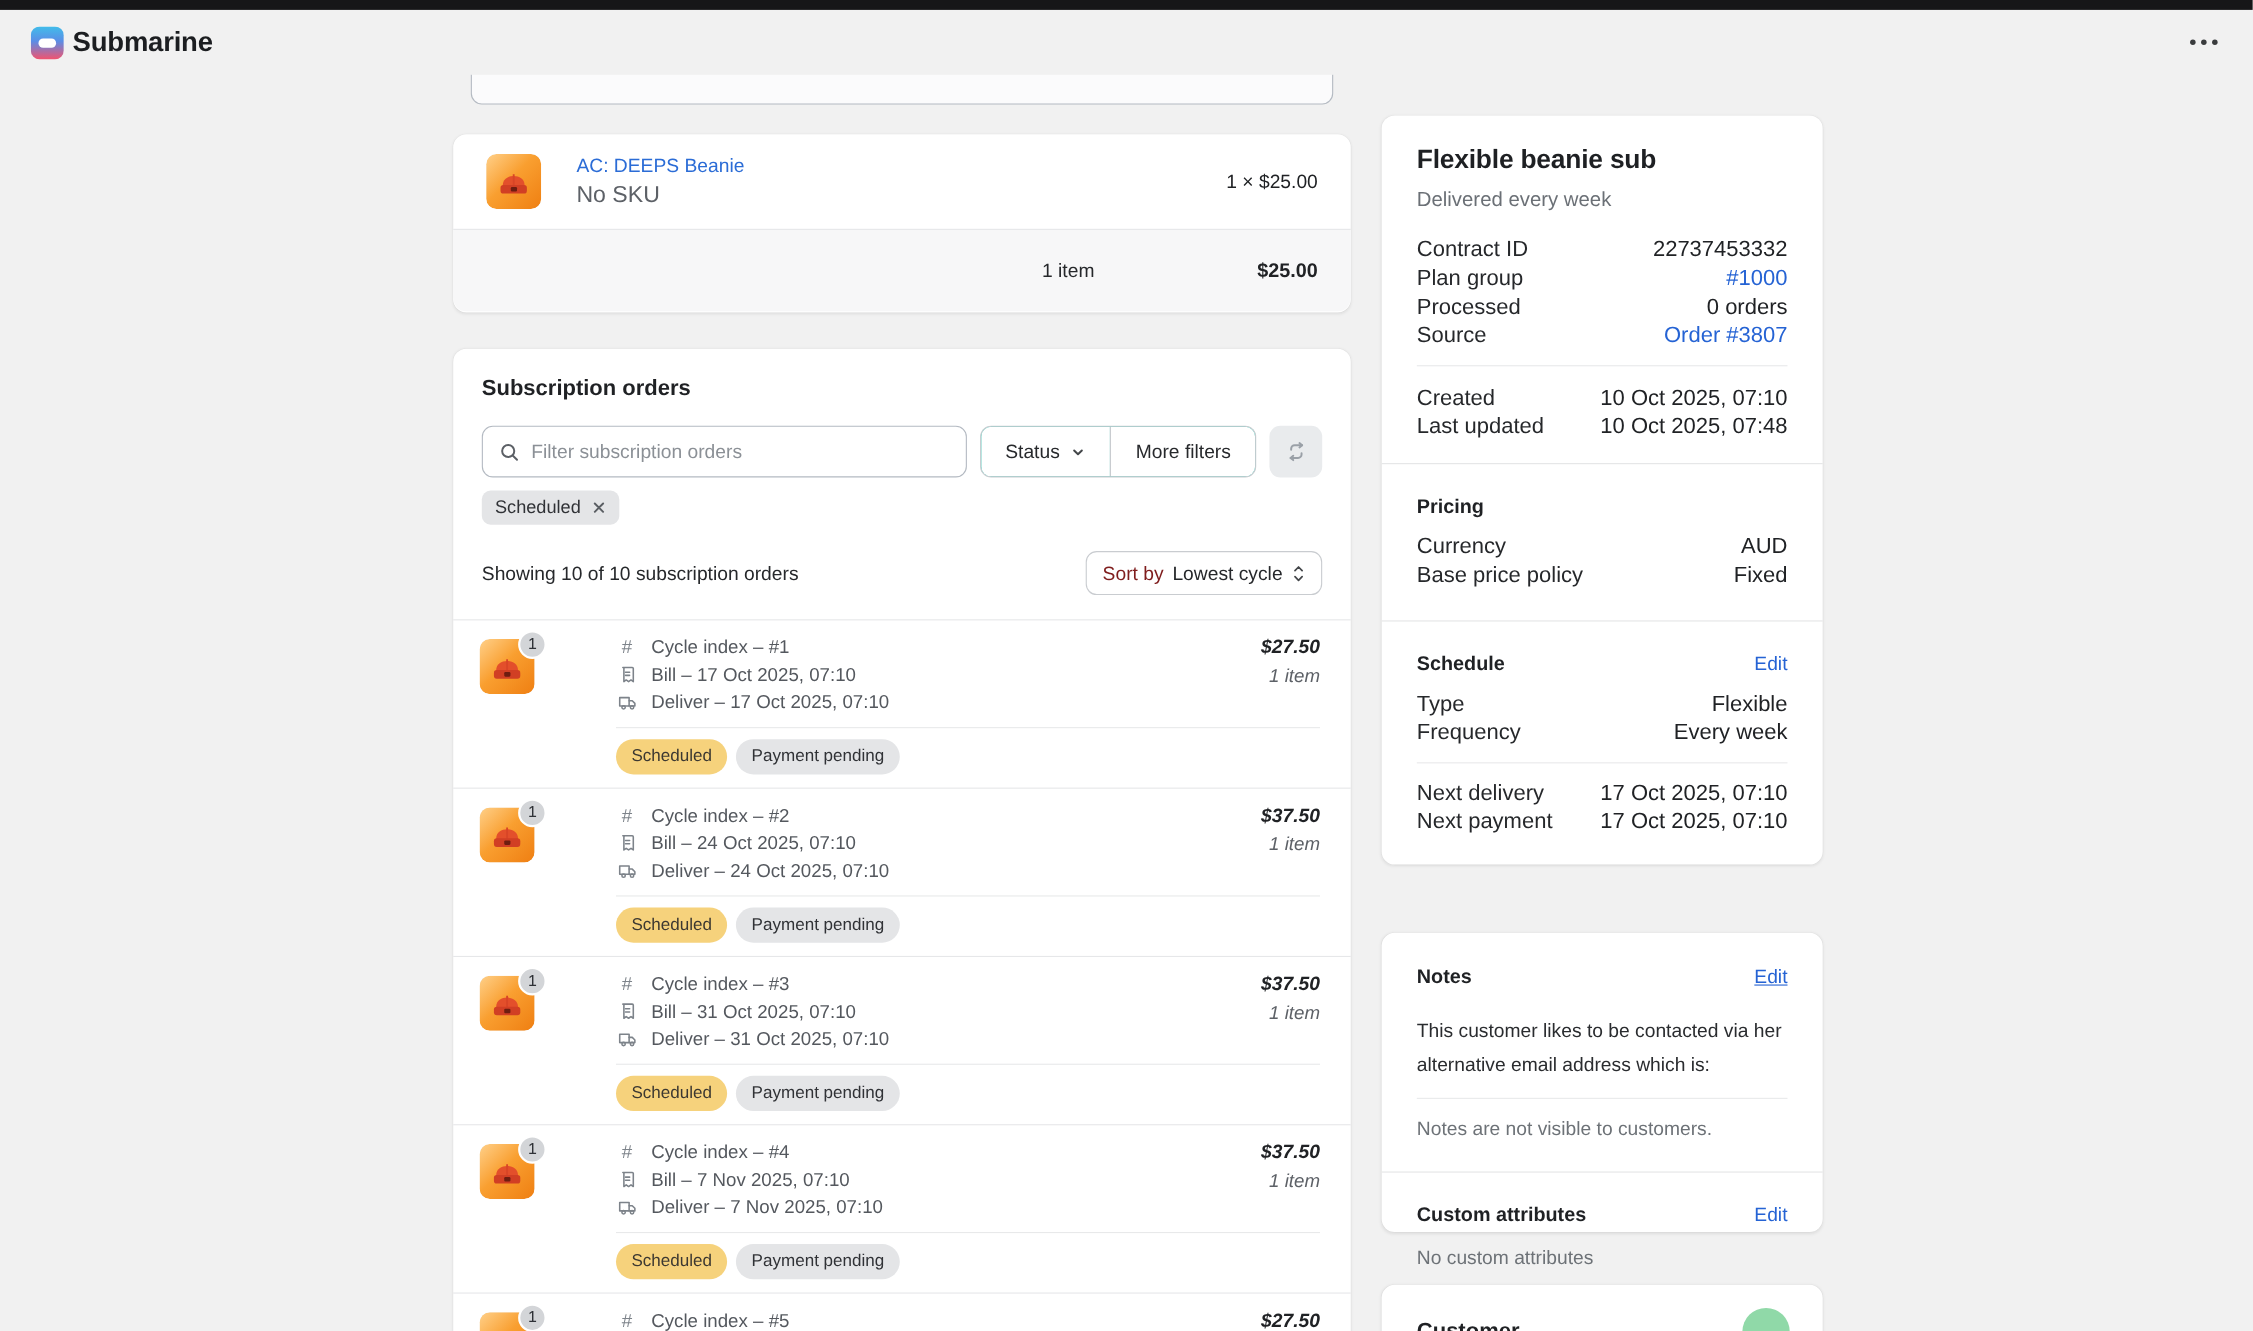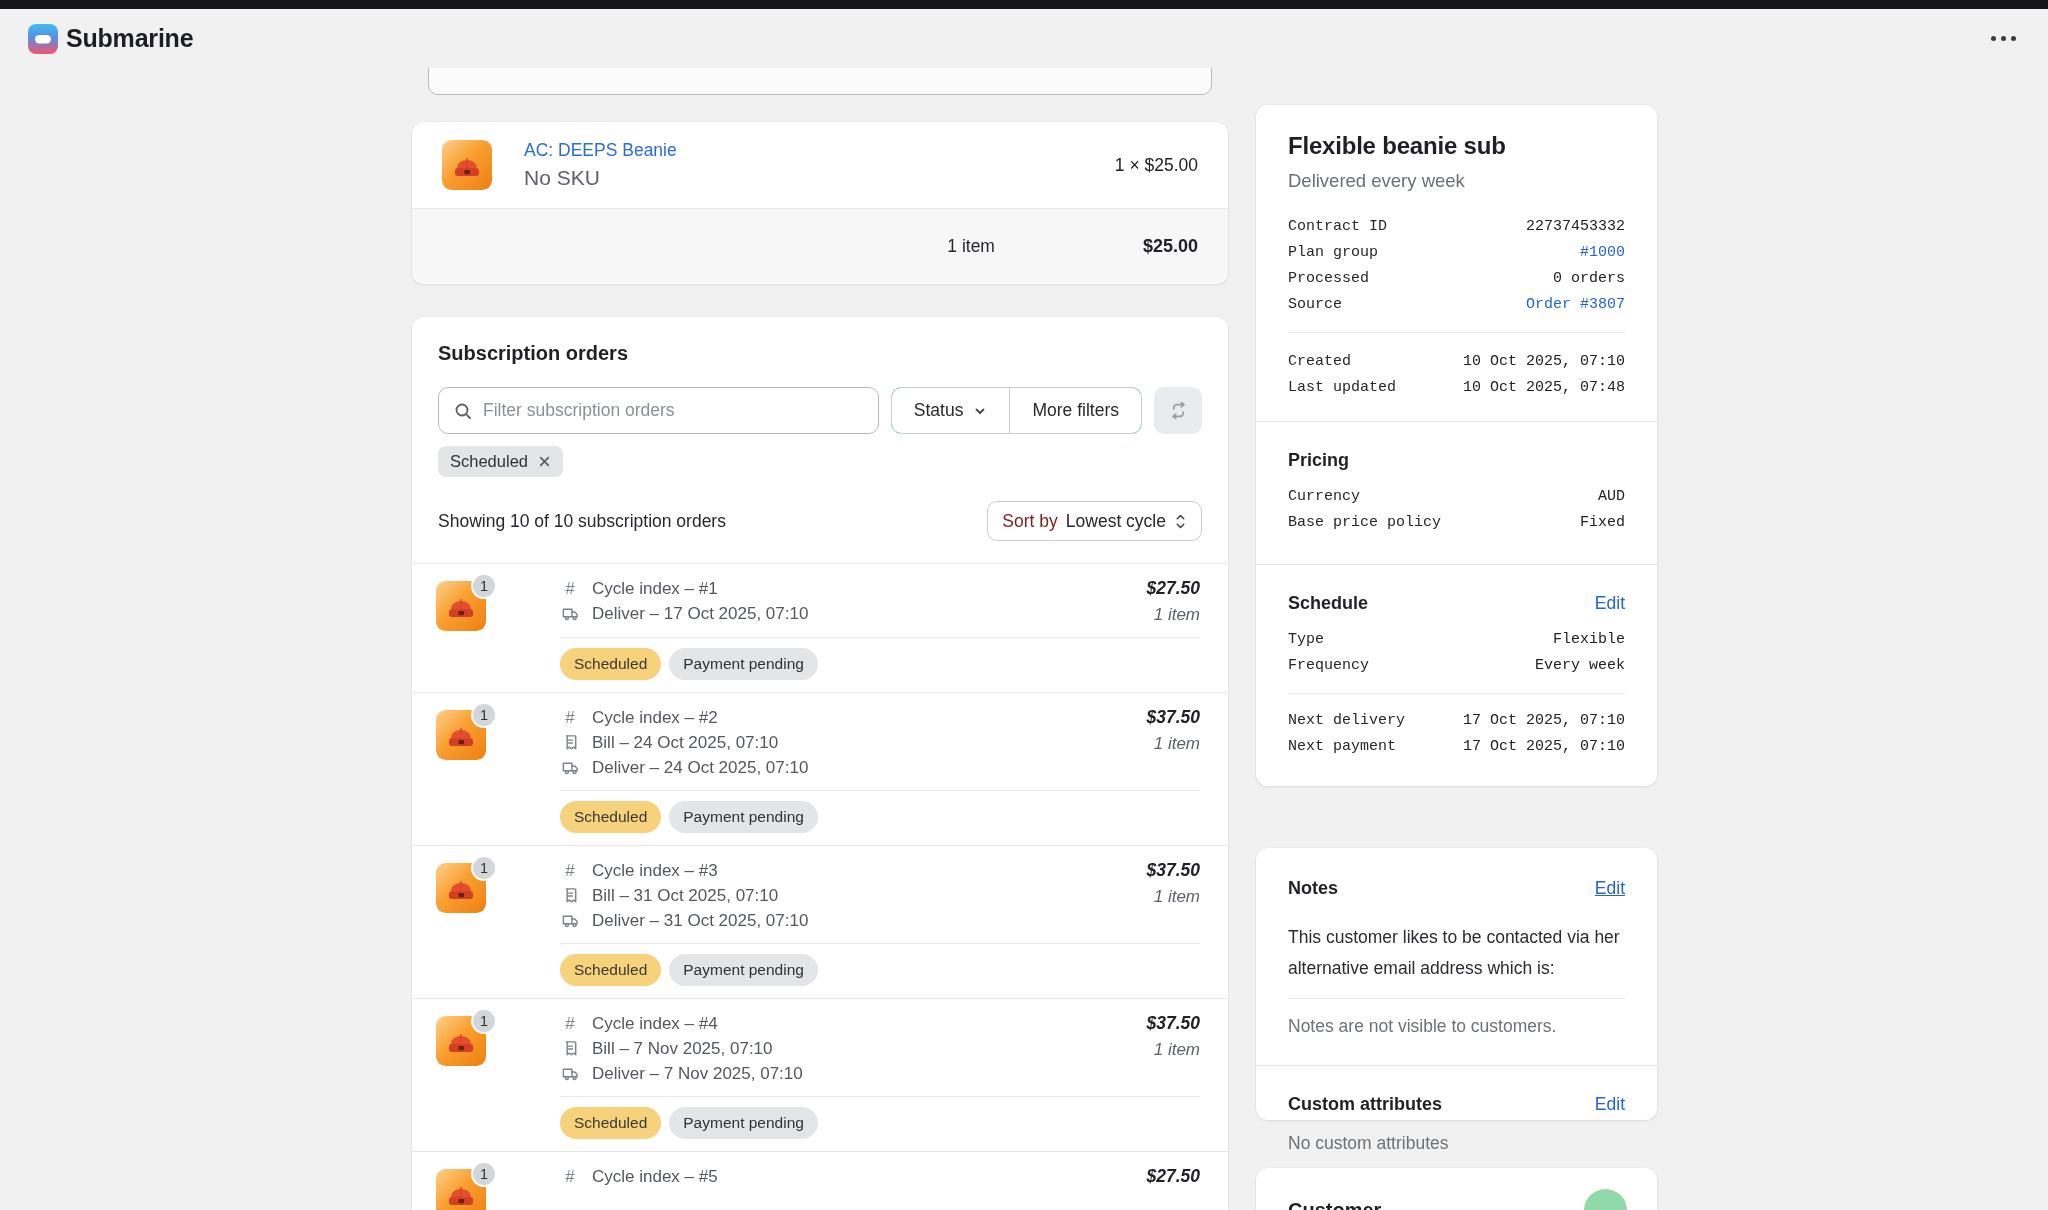--- a/index.html
+++ b/index.html
@@ -111,21 +111,21 @@
   .badge { height:32px; border-radius:16px; display:inline-flex; align-items:center; padding:0 14px; font-size:15.5px; }
   .badge-amber { background:#f6d27c; color:#3c3831; }
   .badge-gray { background:#e4e5e7; color:#303236; }
 
   
   .side-card { left:1256px; width:401px; }
   .contract-card { top:105px; height:681px; padding:26px 32px 0; }
   .side-title { font-size:24px; font-weight:700; color:#1e2023; line-height:30px; letter-spacing:-0.2px; }
   .side-subtitle { font-size:18.5px; color:#6b7076; margin-top:7px; line-height:26px; }
   .kv-block { margin-top:20px; }
-  .kv-row { display:flex; justify-content:space-between; align-items:baseline; line-height:26px; font-size:15px;font-family:Liberation Mono, monospace; }
+  .kv-row { display:flex; justify-content:space-between; align-items:baseline; line-height:26px; font-size:20px; }
   .kv-label { color:#26282b; }
   .kv-value { color:#202225; text-align:right; }
   .link { color:#2563d4; text-decoration:none; cursor:pointer; }
   .inset-divider { height:1px; background:#e8e9ea; margin:14px 0; }
   .full-divider { height:1px; background:#e4e5e6; margin:0 -32px; }
   .section { padding-top:26px; }
   .section-head { display:flex; justify-content:space-between; align-items:baseline; }
   .section-title { font-size:18px; font-weight:700; color:#1f2124; line-height:24px; }
   .edit-link { font-size:17.5px; }
   .mt12 { margin-top:12px; }
@@ -279,20 +279,29 @@
       </div>
       <div class="row-main">
         <div class="row-top">
           <div class="meta">
             <div class="meta-line">
                 <span class="mi hash-glyph">#</span>
                 <span>Cycle index – #1</span>
               </div>
             <div class="meta-line">
                 <span class="mi">
+                  <svg viewBox="0 0 20 20" width="19" height="19" fill="none" stroke="#7d838a" stroke-width="1.5" stroke-linejoin="round">
+                    <path d="M5.5 3h9a1 1 0 0 1 1 1v12.5l-2.2-1.6-2.3 1.6-2.3-1.6-2.2 1.6V4a1 1 0 0 1 1-1z"></path>
+                    <path d="M8 7.5h4M8 10.5h4" stroke-linecap="round"></path>
+                  </svg>
+                </span>
+                <span>Bill – 17 Oct 2025, 07:10</span>
+              </div>
+            <div class="meta-line">
+                <span class="mi">
                   <svg viewBox="0 0 20 20" width="19" height="19" fill="none" stroke="#7d838a" stroke-width="1.5" stroke-linejoin="round" stroke-linecap="round">
                     <path d="M2.5 5.5h9v8h-9z"></path>
                     <path d="M11.5 8.5h3l2.5 2.5v2.5h-5.5"></path>
                     <circle cx="6.2" cy="14.8" r="1.6"></circle>
                     <circle cx="14.3" cy="14.8" r="1.6"></circle>
                   </svg>
                 </span>
                 <span>Deliver – 17 Oct 2025, 07:10</span>
               </div>
           </div>

